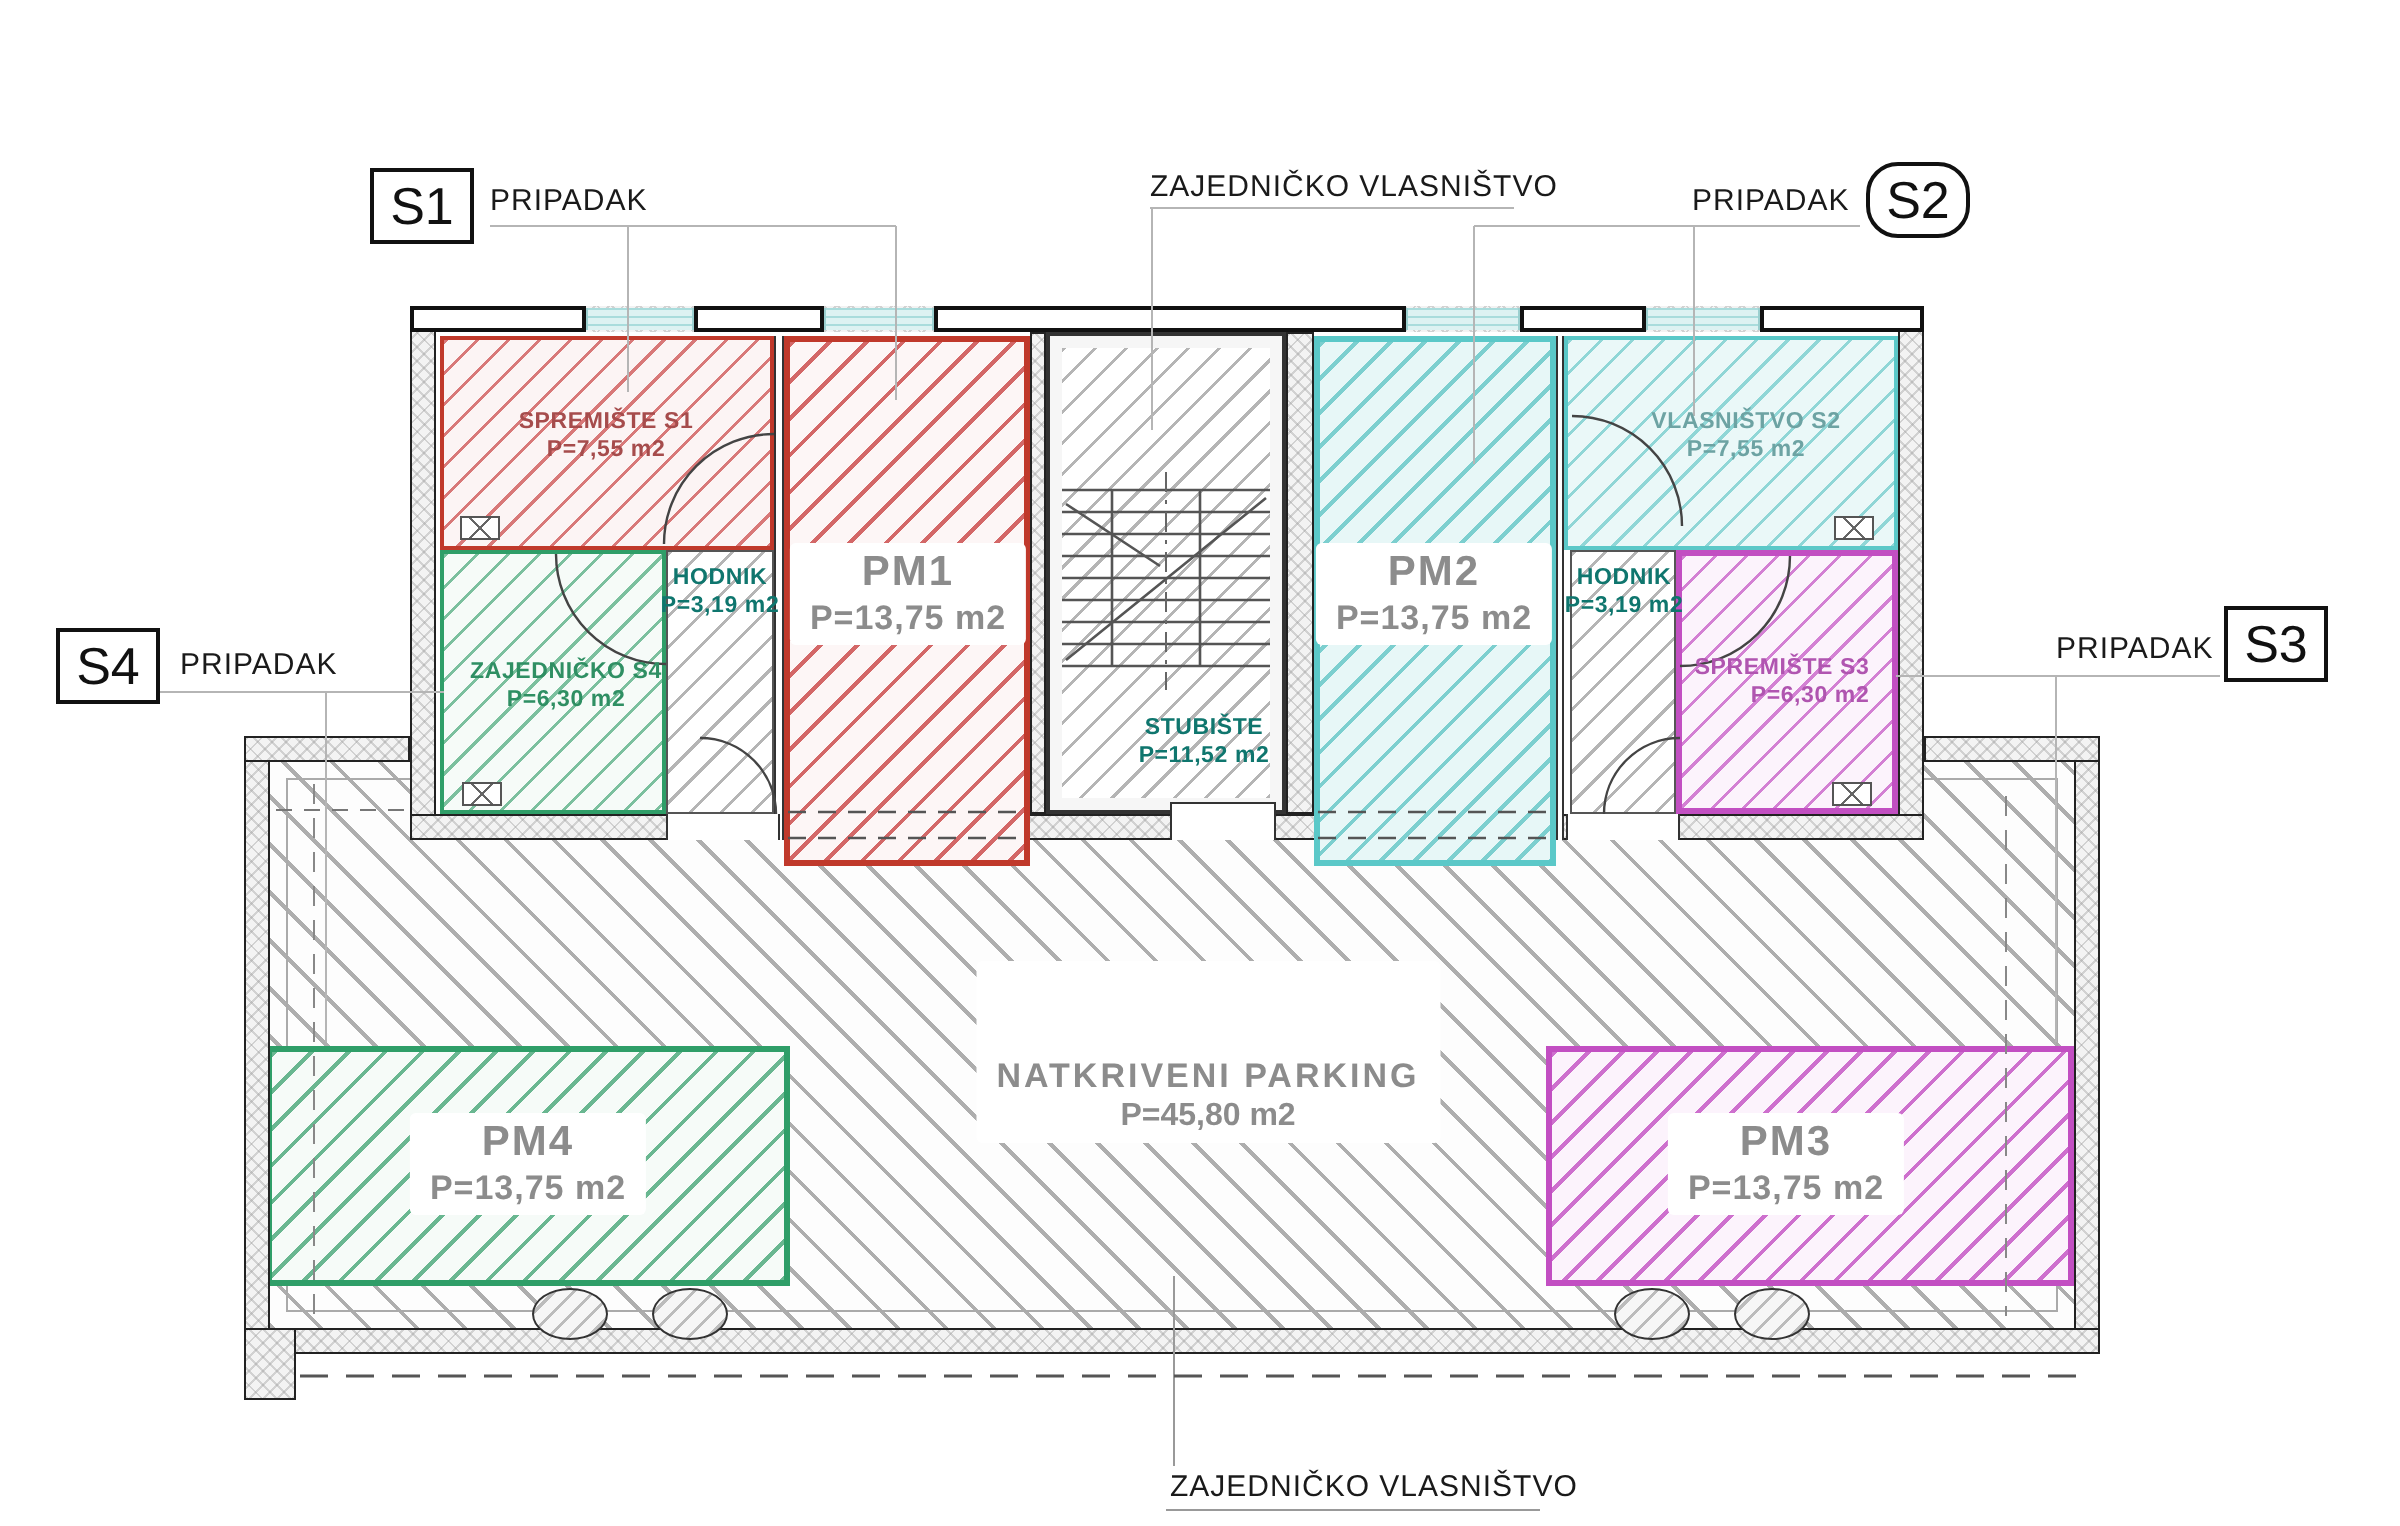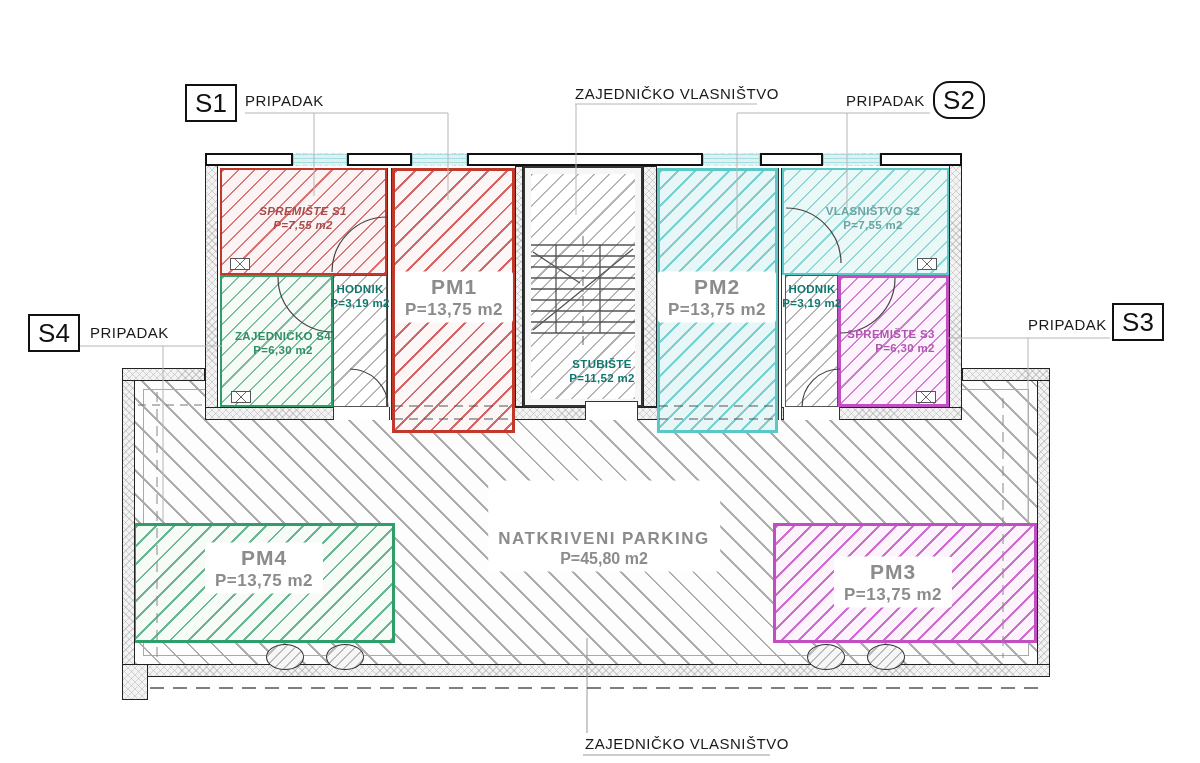--- a/index.html
+++ b/index.html
@@ -41,21 +41,21 @@
 
   
   .lbl{position:absolute;transform:translate(-50%,-50%);text-align:center;white-space:nowrap;z-index:9;}
   .lbl .l1,.lbl .l2{font-weight:bold;}
   .small .l1,.small .l2{font-size:11.5px;line-height:14px;letter-spacing:.3px;}
   .pmlbl .l1{font-size:21px;line-height:24px;letter-spacing:1px;color:#8c8c8c;}
   .pmlbl .l2{font-size:17px;line-height:21px;letter-spacing:.5px;color:#8c8c8c;}
   .plate{background:#fff;padding:3px 10px;border-radius:3px;display:inline-block;}
   .parklbl .l1{font-size:17px;line-height:21px;letter-spacing:1.5px;color:#8c8c8c;margin-top:44px;}
   .parklbl .l2{font-size:16px;line-height:20px;color:#8c8c8c;}
-  .c-red{color:#a64c4c;font-style:italic;}
+  .c-red{color:#a64c4c;}
   .c-green{color:#2f8f63;}
   .c-teal{color:#6da3a3;}
   .c-mag{color:#b055b0;text-align:right;}
   .c-gray{color:#0f766e;}
 
   .badge{position:absolute;width:48px;height:34px;border:2px solid #111;background:#fff;
          font-size:26px;color:#111;display:flex;align-items:center;justify-content:center;
          z-index:10;box-sizing:content-box;}
   .anno{position:absolute;font-size:15px;color:#1a1a1a;letter-spacing:.5px;z-index:10;white-space:nowrap;}
 
@@ -209,21 +209,21 @@
       <div class="l1">PM1</div>
       <div class="l2">P=13,75 m2</div>
     </div>
   </div>
   <div class="lbl pmlbl" style="left:717px;top:297px;">
     <div class="plate">
       <div class="l1">PM2</div>
       <div class="l2">P=13,75 m2</div>
     </div>
   </div>
-  <div class="lbl pmlbl" style="left:264px;top:568px;">
+  <div class="lbl pmlbl" style="left:264px;top:582px;">
     <div class="plate">
       <div class="l1">PM4</div>
       <div class="l2">P=13,75 m2</div>
     </div>
   </div>
   <div class="lbl pmlbl" style="left:893px;top:582px;">
     <div class="plate">
       <div class="l1">PM3</div>
       <div class="l2">P=13,75 m2</div>
     </div>

